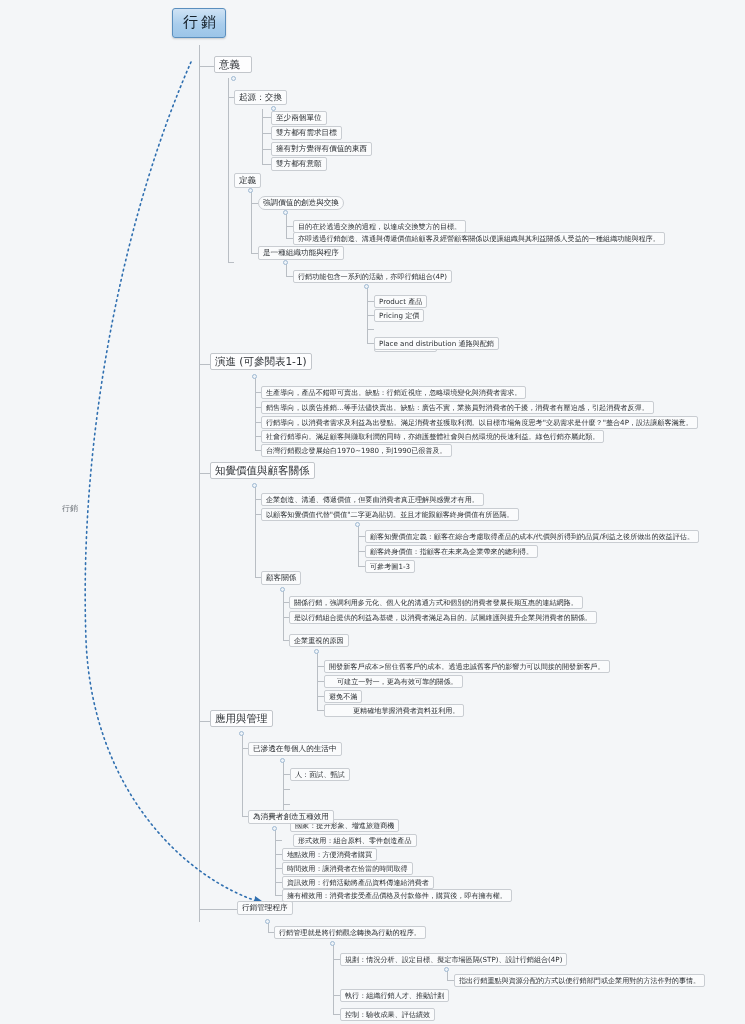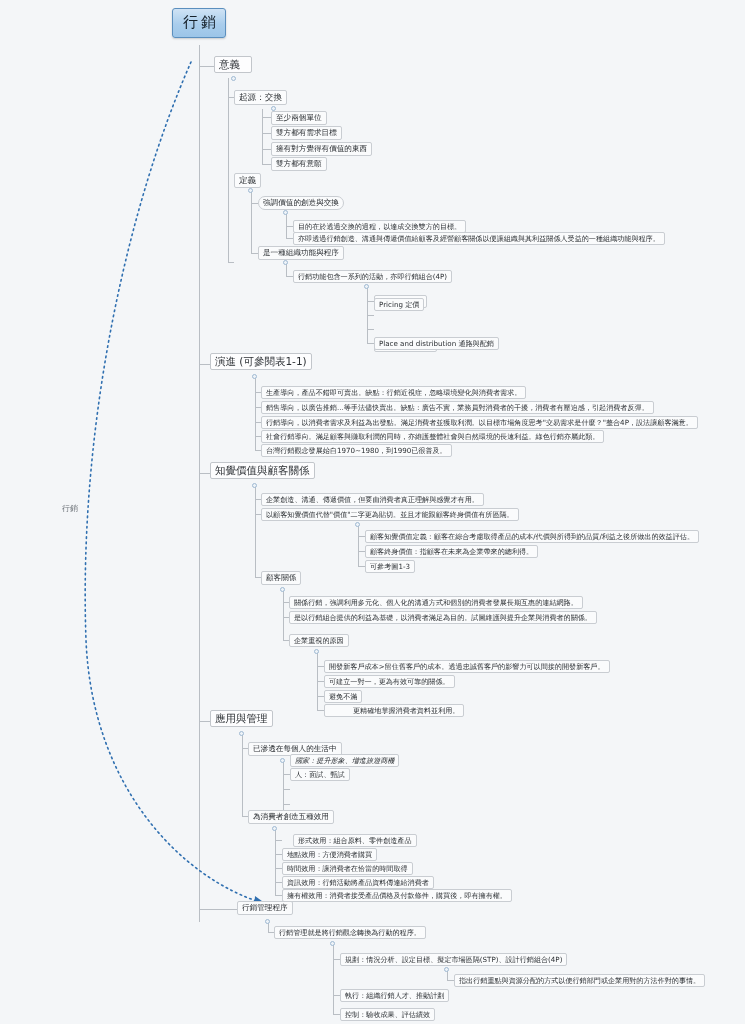--- a/index.html
+++ b/index.html
@@ -245,21 +245,21 @@
   <div class="collapse-dot" style="left:283px; top:260px;"></div>
 
   <div class="node lvl4" style="left:293px; top:270px;">
     <span class="txt">行銷功能包含一系列的活動，亦即行銷組合(4P)</span>
   </div>
   <div class="collapse-dot" style="left:364px; top:284px;"></div>
 
   <div class="node lvl4" style="left:374px; top:295px;">
     <span class="txt">Product 產品</span>
   </div>
-  <div class="node lvl4" style="left:374px; top:298px;">
+  <div class="node lvl4" style="left:374px; top:309px;">
     <span class="txt">Pricing 定價</span>
   </div>
   <div class="node lvl4" style="left:374px; top:323px;margin-top:16px;">
     <span class="txt">Promotion 推廣</span>
   </div>
   <div class="node lvl4" style="left:374px; top:337px;">
     <span class="txt">Place and distribution 通路與配銷</span>
   </div>
 
   <div class="node lvl1" style="left:210px; top:353px;">
@@ -319,21 +319,21 @@
   </div>
 
   <div class="node lvl4" style="left:289px; top:634px;">
     <span class="txt">企業重視的原因</span>
   </div>
   <div class="collapse-dot" style="left:314px; top:649px;"></div>
 
   <div class="node lvl4" style="left:324px; top:660px;">
     <span class="txt">開發新客戶成本&gt;留住舊客戶的成本。透過忠誠舊客戶的影響力可以間接的開發新客戶。</span>
   </div>
-  <div class="node lvl4" style="left:324px; top:675px;">
+  <div class="node lvl4" style="left:324px; top:675px;padding-left:8px;">
     <span class="txt">可建立一對一，更為有效可靠的關係。</span>
   </div>
   <div class="node lvl4" style="left:324px; top:690px;">
     <span class="txt">避免不滿</span>
   </div>
   <div class="node lvl4" style="left:324px; top:704px;padding-left:24px;">
     <span class="txt">更精確地掌握消費者資料並利用。</span>
   </div>
 
   <div class="node lvl1" style="left:210px; top:710px;">
@@ -342,21 +342,21 @@
   <div class="collapse-dot" style="left:239px; top:731px;"></div>
 
   <div class="node lvl3" style="left:248px; top:742px;">
     <span class="txt">已滲透在每個人的生活中</span>
   </div>
   <div class="collapse-dot" style="left:280px; top:758px;"></div>
 
   <div class="node lvl4" style="left:290px; top:768px;">
     <span class="txt">人：面試、甄試</span>
   </div>
-  <div class="node lvl4" style="left:290px; top:754px;font-style:italic;">
+  <div class="node lvl4" style="left:290px; top:819px;">
     <span class="txt">國家：提升形象、增進旅遊商機</span>
   </div>
 
   <div class="node lvl3" style="left:248px; top:810px;">
     <span class="txt">為消費者創造五種效用</span>
   </div>
   <div class="collapse-dot" style="left:272px; top:826px;"></div>
 
   <div class="node lvl4" style="left:282px; top:834px;margin-left:11px;">
     <span class="txt">形式效用：組合原料、零件創造產品</span>

